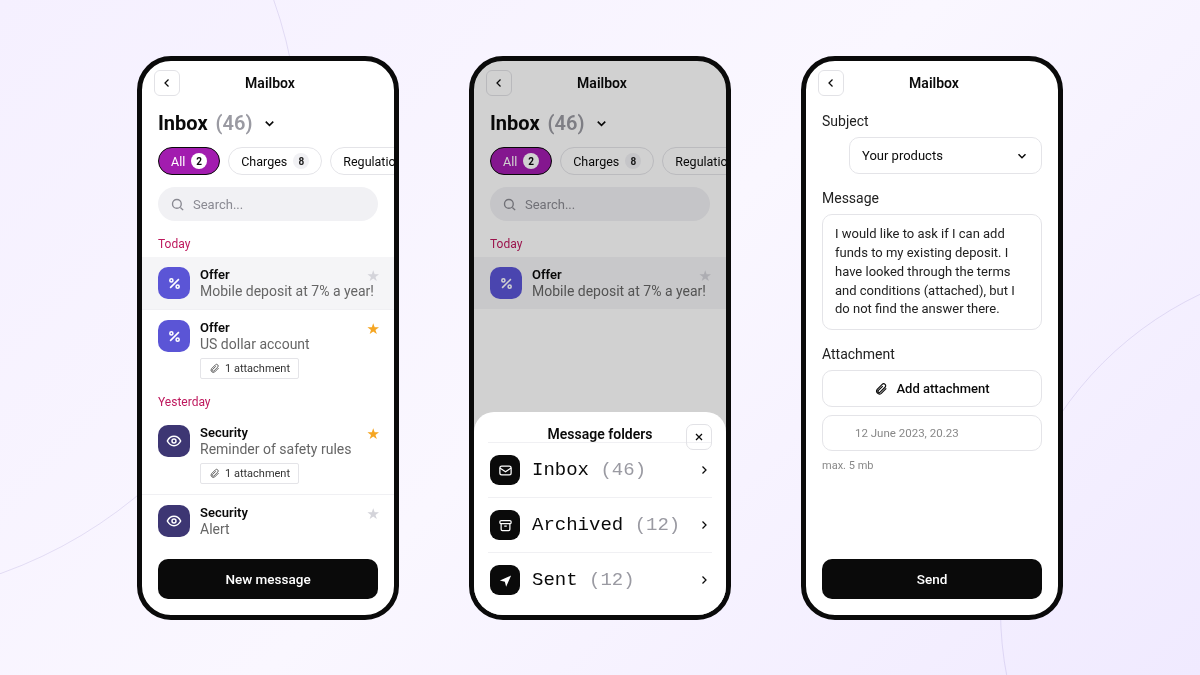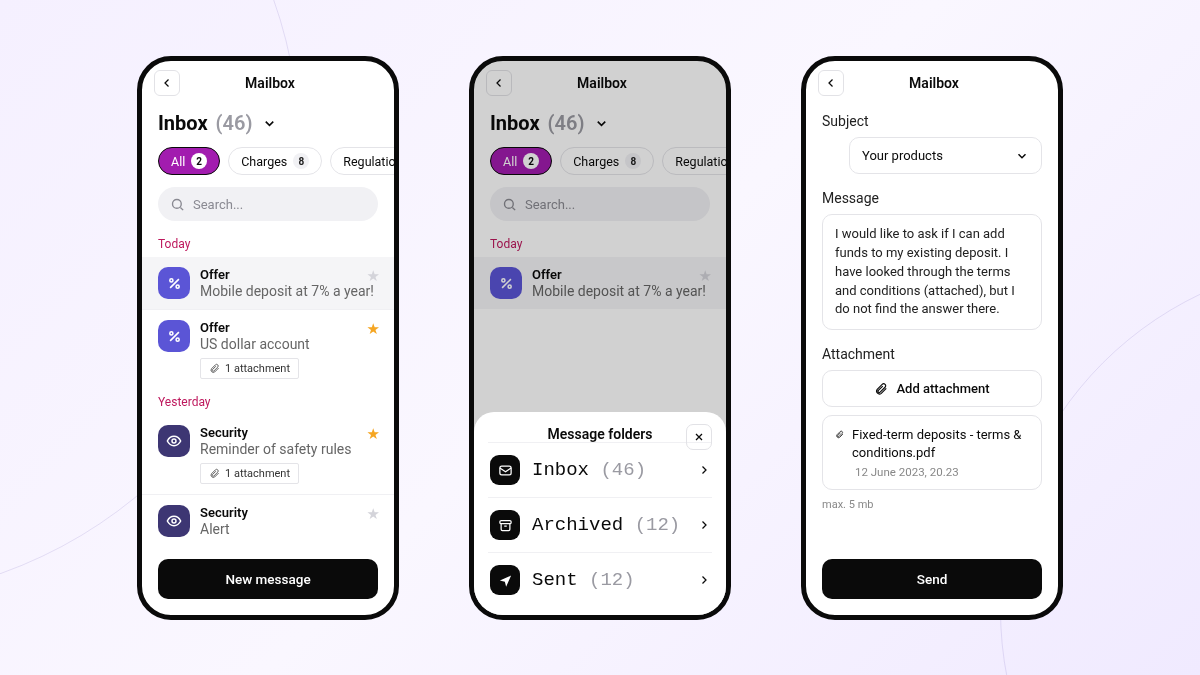--- a/index.html
+++ b/index.html
@@ -343,26 +343,20 @@
 
         <div class="form-label">Attachment</div>
         <div class="outline-btn">
           <svg width="14" height="14" viewBox="0 0 24 24" fill="none" stroke="#0a0a0a" stroke-width="2">
               <path d="M21 11l-8.5 8.5a5 5 0 01-7-7L14 4a3.5 3.5 0 015 5l-8.5 8.5a2 2 0 01-3-3L15 7"></path>
             </svg>
           <span>Add attachment</span>
         </div>
 
         <div class="attach-card">
-          <div class="attach-title-row">
-            <svg width="13" height="13" viewBox="0 0 24 24" fill="none" stroke="#0a0a0a" stroke-width="2" style="margin-top:2px;">
-                <path d="M21 11l-8.5 8.5a5 5 0 01-7-7L14 4a3.5 3.5 0 015 5l-8.5 8.5a2 2 0 01-3-3L15 7"></path>
-              </svg>
-            <div class="attach-filename">Fixed-term deposits - terms &amp; conditions.pdf</div>
-          </div>
           <div class="attach-date">12 June 2023, 20.23</div>
         </div>
 
         <div class="hint">max. 5 mb</div>
       </div>
 
       <div class="fab">
         <span>Send</span>
       </div>
     </div>

